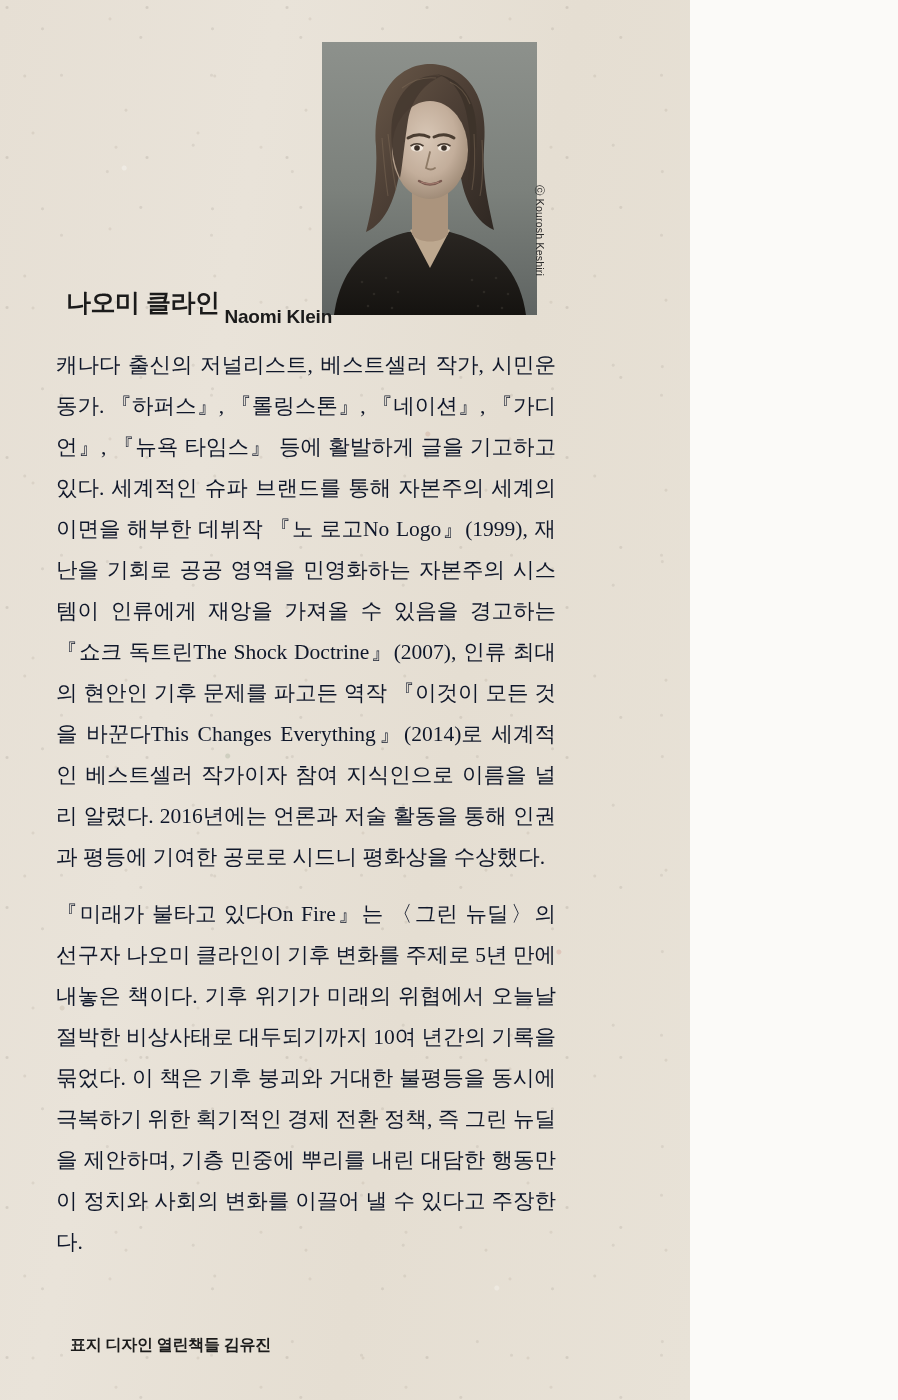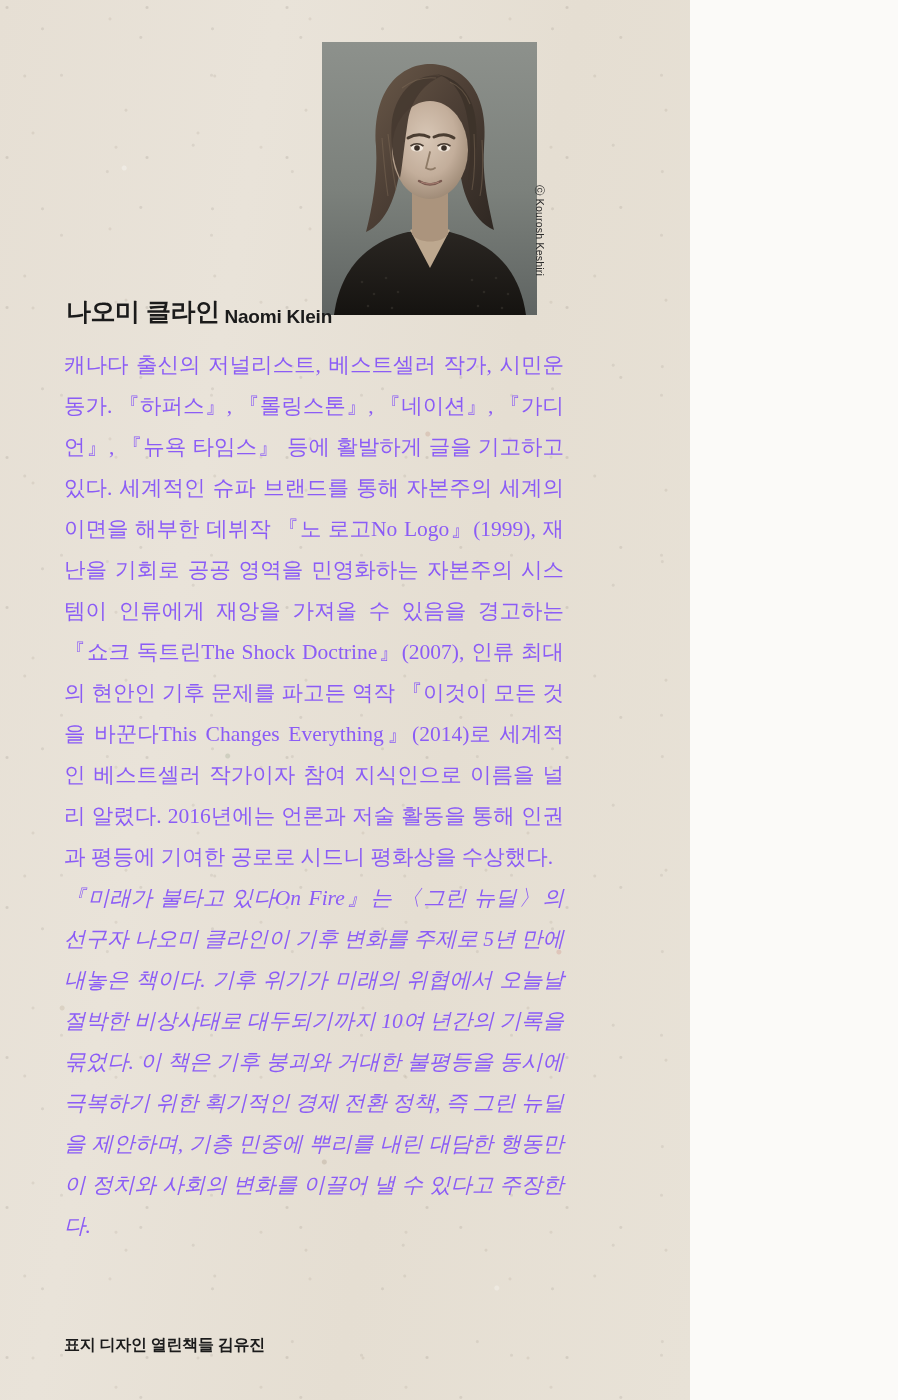--- a/index.html
+++ b/index.html
@@ -101,21 +101,21 @@
     transform-origin: left top;
     transform: rotate(90deg);
   }
 
   
   .name-line {
     position: absolute;
     left: 66px;
     top: 286px;
     display: flex;
-    align-items: flex-end;
+    align-items: flex-start;
     gap: 2px;
   }
   .name-ko {
     font-family: "Liberation Sans", sans-serif;
     font-weight: bold;
     font-size: 25px;
     color: #1b1b1b;
     letter-spacing: -0.5px;
   }
   .name-en {
@@ -124,37 +124,37 @@
     font-size: 19px;
     color: #1b1b1b;
     letter-spacing: -0.2px;
     padding-left: 3px;
     margin-top: 20px;
   }
 
   
   .bio {
     position: absolute;
-    left: 64px;
+    left: 56px;
     top: 345px;
     width: 500px;
     font-family: "Liberation Serif", serif;
     font-size: 21.5px;
     line-height: 41px;
-    color: #8b5cf6;
+    color: #0f172a;
     text-align: justify;
     text-justify: inter-character;
   }
   .bio p { margin: 0; }
-  .bio p + p { margin-top: 0px; font-style: italic; }
+  .bio p + p { margin-top: 16px; }
 
   
   .footer {
     position: absolute;
-    left: 64px;
+    left: 70px;
     top: 1335px;
     font-family: "Liberation Sans", sans-serif;
     font-weight: bold;
     font-size: 16px;
     color: #1b1b1b;
     letter-spacing: -0.3px;
   }
 </style>
 </head>
 <body>

